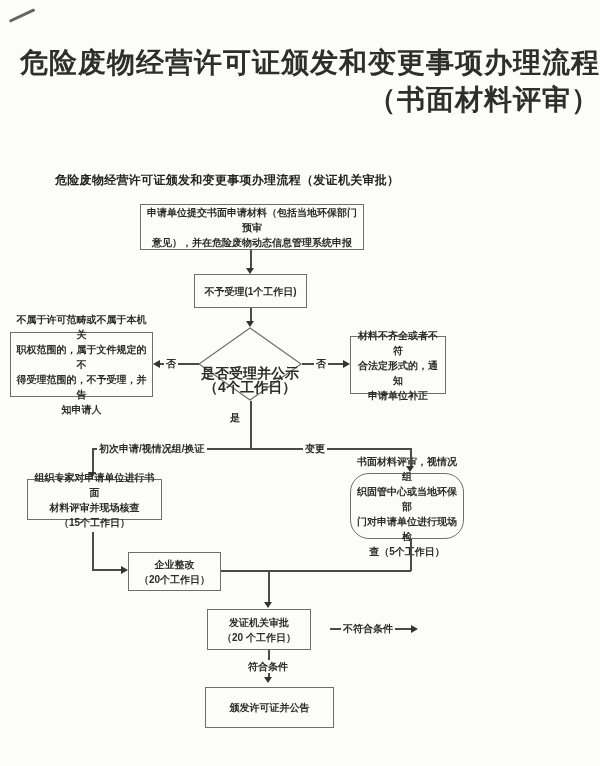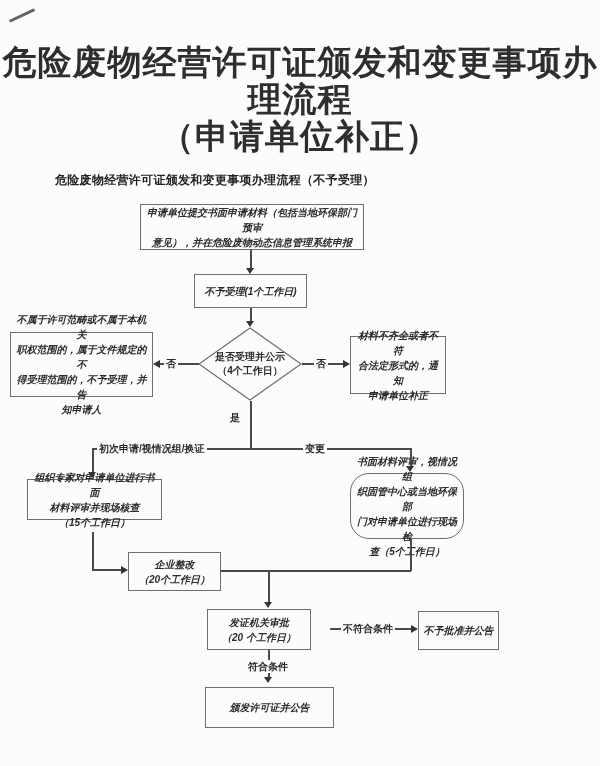--- a/index.html
+++ b/index.html
@@ -11,23 +11,23 @@
     background: #fcfcfa;
     overflow: hidden;
     font-family: "Liberation Sans", "DejaVu Sans", sans-serif;
     color: #2b2b2b;
   }
   
   .doc-title {
     position: absolute;
     left: 0; top: 44px;
     width: 600px;
-    text-align: center;
+    text-align: right;
     font-family: "Liberation Serif", "DejaVu Serif", serif;
-    font-size: 34px;
+    font-size: 28px;
     font-weight: 600;
     letter-spacing: 1px;
     color: #2e2e2e;
     line-height: 37px;
   }
   .chart-heading {
     position: absolute;
     left: 55px; top: 172px;
     font-size: 12px;
     font-weight: bold;
@@ -43,40 +43,40 @@
     align-items: center;
     justify-content: center;
     text-align: center;
     white-space: pre-line;
     font-size: 10px;
     line-height: 15px;
     font-weight: 600;
     color: #2b2b2b;
     padding: 9px 4px;
     background: #fcfcfa;
-    font-style: italic;
   }
   .diamond-wrap {
     position: absolute;
     left: 198px; top: 327px;
     width: 104px; height: 74px;
   }
   .diamond-wrap svg { position: absolute; left: 0; top: 0; }
   .diamond-text {
     position: absolute;
-    left: 0; top: 0;
+    left: 0; top: 17px;
     width: 100%; height: 100%;
     display: flex;
     align-items: center;
     justify-content: center;
     text-align: center;
     white-space: pre-line;
-    font-size: 10px;
+    font-size: 14px;
     line-height: 14px;
     font-weight: 600;
+    font-family: Liberation Mono, monospace;
   }
   
   .h-line, .v-line { position: absolute; background: #4a4a4a; }
   .h-line { height: 1.5px; }
   .v-line { width: 1.5px; }
   .arr { position: absolute; width: 0; height: 0; border: solid transparent; }
   .arr-down  { border-width: 6px 4px 0 4px; border-top-color: #333; }
   .arr-left  { border-width: 4px 7px 4px 0; border-right-color: #333; }
   .arr-right { border-width: 4px 0 4px 7px; border-left-color: #333; }
   .edge-label {
@@ -102,24 +102,24 @@
 </style>
 </head>
 <body>
 
 <div id="canvas">
 
   <div class="scan-mark"></div>
 
   <div class="doc-title">
     <div>危险废物经营许可证颁发和变更事项办理流程</div>
-    <div>（申请单位补正）</div>
+    <div>（书面材料评审）</div>
   </div>
 
-  <div class="chart-heading">危险废物经营许可证颁发和变更事项办理流程（不予受理）</div>
+  <div class="chart-heading">危险废物经营许可证颁发和变更事项办理流程（发证机关审批）</div>
 
   <div class="node" style="left:140px; top:204px; width:224px; height:46px;">申请单位提交书面申请材料（包括当地环保部门预审
 意见），并在危险废物动态信息管理系统申报</div>
 
   <div class="node" style="left:194px; top:274px; width:113px; height:34px;">不予受理(1个工作日)</div>
 
   <div class="diamond-wrap">
     <svg width="104" height="74" viewBox="0 0 104 74">
       <polygon points="52,1 103,37 52,73 1,37" fill="#fcfcfa" stroke="#6e6e6e" stroke-width="1.2"></polygon>
     </svg>
@@ -144,21 +144,20 @@
 织固管中心或当地环保部
 门对申请单位进行现场检
 查（5个工作日）</div>
 
   <div class="node" style="left:128px; top:552px; width:93px; height:39px;">企业整改
 （20个工作日）</div>
 
   <div class="node" style="left:207px; top:609px; width:104px; height:41px;">发证机关审批
 （20 个工作日）</div>
 
-  <div class="node" style="left:418px; top:611px; width:81px; height:39px;">不予批准并公告</div>
 
   <div class="node" style="left:205px; top:687px; width:129px; height:41px;">颁发许可证并公告</div>
 
   <div class="v-line" style="left:250px; top:250px; height:19px;"></div>
   <div class="arr arr-down" style="left:246px; top:268px;"></div>
 
   <div class="v-line" style="left:250px; top:308px; height:14px;"></div>
   <div class="arr arr-down" style="left:246px; top:321px;"></div>
 
   <div class="h-line" style="left:160px; top:363px; width:39px;"></div>

